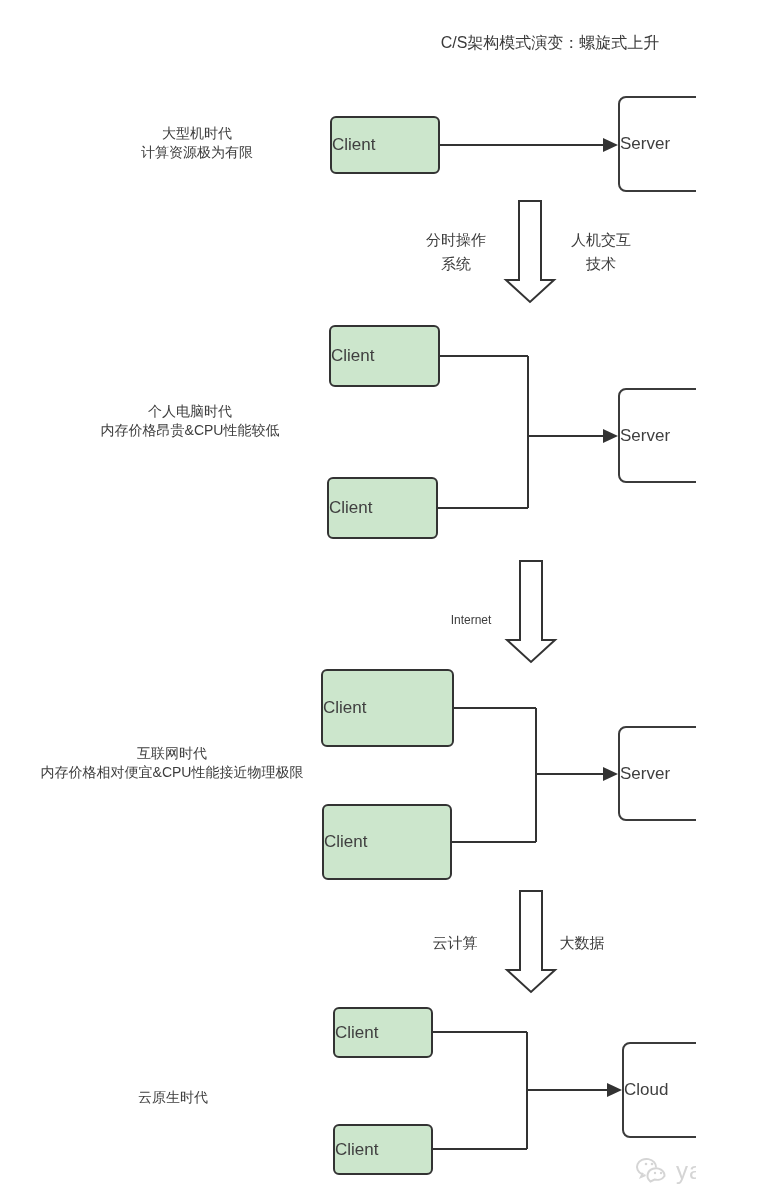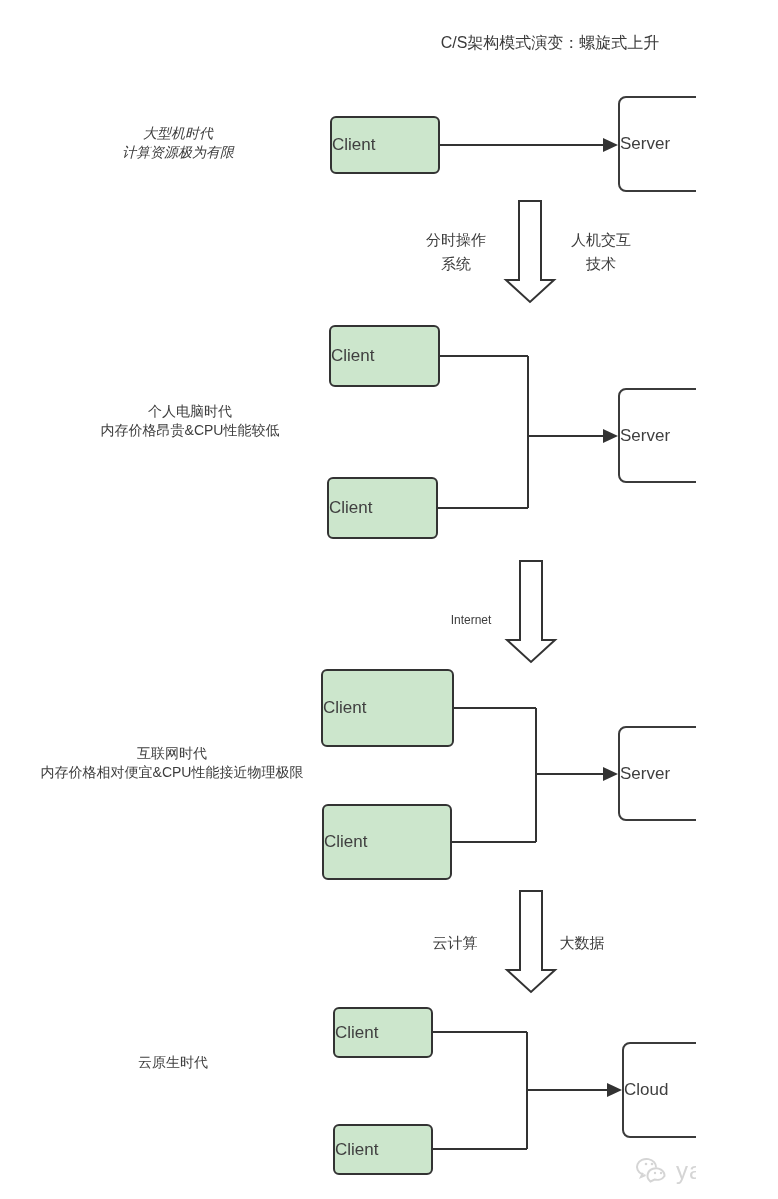--- a/index.html
+++ b/index.html
@@ -87,21 +87,21 @@
 
     <line class="wire" x1="433" y1="1032" x2="527" y2="1032"></line>
     <line class="wire" x1="433" y1="1149" x2="527" y2="1149"></line>
     <line class="wire" x1="527" y1="1032" x2="527" y2="1149"></line>
     <line class="wire" x1="527" y1="1090" x2="607" y2="1090"></line>
     <polygon class="arrowhead" points="607,1083 622,1090 607,1097"></polygon>
   </svg>
 
   <div class="title">C/S架构模式演变：螺旋式上升</div>
 
-  <div class="stage-label" style="left:58px;top:124px;width:240px;font-style:italic;">
+  <div class="stage-label" style="left:77px;top:124px;width:240px;">
     <div>大型机时代</div>
     <div>计算资源极为有限</div>
   </div>
   <div class="box client" style="left:330px;top:116px;width:110px;height:58px;">
     <span>Client</span>
   </div>
   <div class="box server" style="left:618px;top:96px;width:132px;height:96px;">
     <span>Server</span>
   </div>
 
@@ -146,21 +146,21 @@
     <span>Server</span>
   </div>
 
   <div class="trans-label" style="left:390px;top:931px;">
     <div>云计算</div>
   </div>
   <div class="trans-label" style="left:517px;top:931px;">
     <div>大数据</div>
   </div>
 
-  <div class="stage-label" style="left:53px;top:1053px;width:240px;">
+  <div class="stage-label" style="left:53px;top:1088px;width:240px;">
     <div>云原生时代</div>
   </div>
   <div class="box client" style="left:333px;top:1007px;width:100px;height:51px;">
     <span>Client</span>
   </div>
   <div class="box client" style="left:333px;top:1124px;width:100px;height:51px;">
     <span>Client</span>
   </div>
   <div class="box server" style="left:622px;top:1042px;width:131px;height:96px;">
     <span>Cloud</span>

